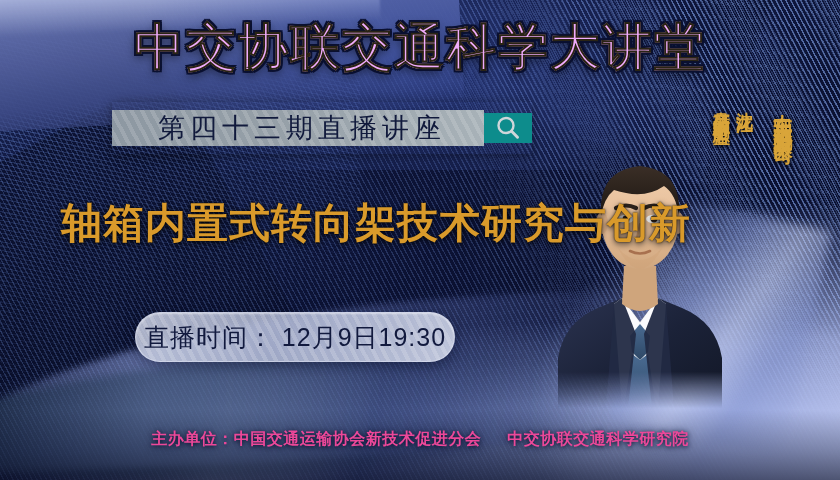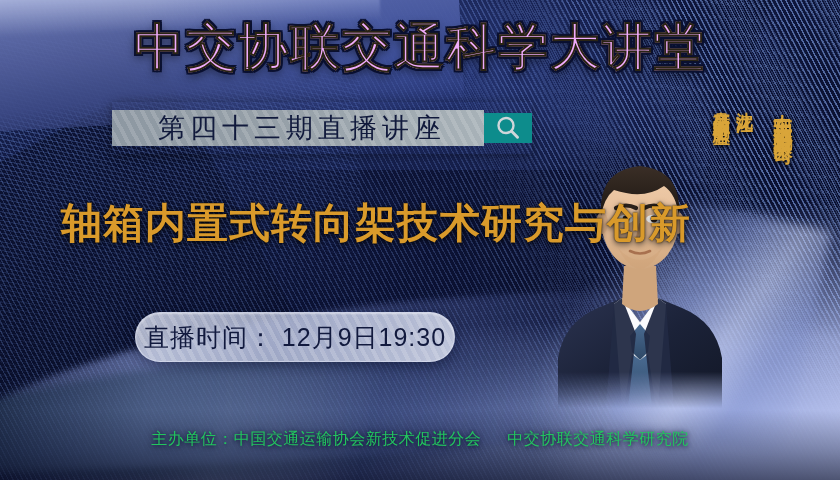--- a/index.html
+++ b/index.html
@@ -317,22 +317,22 @@
   }
   .vtext-person .vgap { display: block; height: 14px; }
 
   
   .footer {
     position: absolute;
     left: 0; right: 0; bottom: 30px;
     text-align: center;
     z-index: 24;
     font-size: 16px;
-    font-weight: 400;
-    color: #22c55e;
+    font-weight: 700;
+    color: #ec4899;
     letter-spacing: .5px;
     text-shadow: 0 1px 4px rgba(10,16,45,.85), 0 0 8px rgba(10,16,45,.6);
   }
   .footer .gap-sep { display: inline-block; width: 26px; }
 </style>
 </head>
 <body>
 
 <div id="poster">
 

